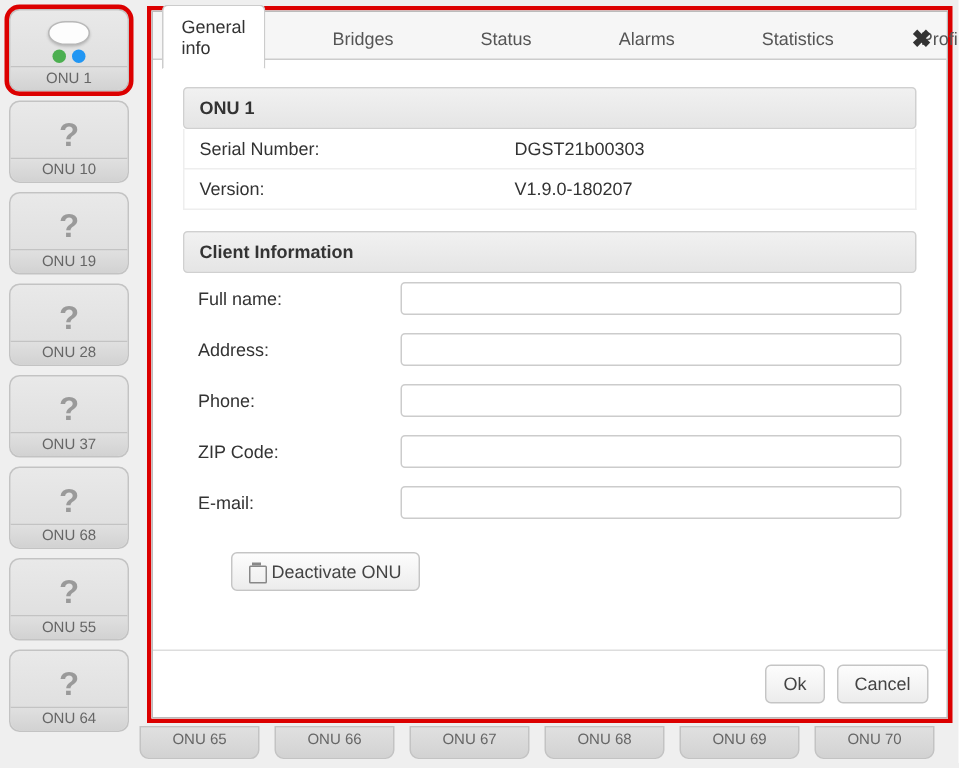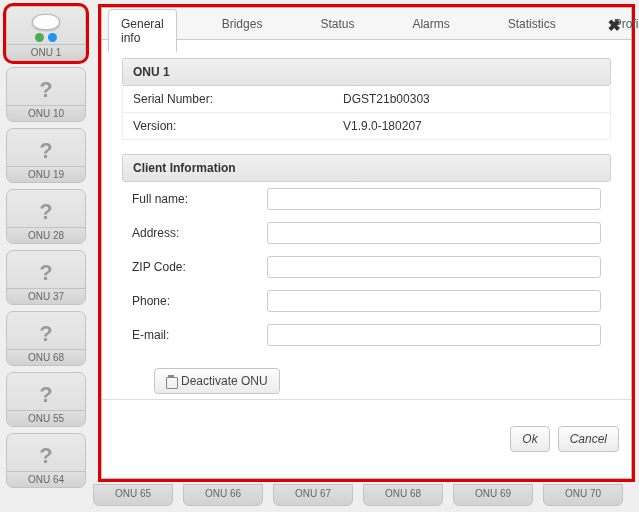--- a/index.html
+++ b/index.html
@@ -115,21 +115,21 @@
     background: #fff;
     border: 1px solid #bbb;
     display: flex;
     flex-direction: column;
   }
   .tabbar {
     height: 32px;
     border-bottom: 1px solid #ccc;
     background: #f6f6f6;
     display: flex;
-    align-items: flex-start;
+    align-items: center;
     padding-left: 6px;
     position: relative;
     gap: 32px;
   }
   .tab {
     padding: 7px 12px 6px 12px;
     font-size: 12px;
     color: #555;
     cursor: pointer;
     border: 1px solid transparent;
@@ -197,25 +197,24 @@
     border-radius: 4px;
     background: linear-gradient(#fdfdfd,#ececec);
     padding: 5px 11px;
     font-size: 12px;
     color: #444;
     cursor: pointer;
   }
   .deactivate-wrap { margin: 16px 0 10px 12px; padding-left: 20px; }
   .footer {
     border-top: 1px solid #ddd;
-    padding: 26px 12px;
+    padding: 9px 12px;
     display: flex;
     justify-content: flex-end;
     gap: 8px;
-    font-style: italic;
   }
   .trash-icon {
     display: inline-block;
     width: 10px; height: 12px;
     position: relative;
   }
   .trash-icon::before {
     content:"";
     position:absolute;
     top:2px; left:0;
@@ -312,25 +311,25 @@
 
       <div class="form-row">
         <label>Full name:</label>
         <input type="text" value="" style="">
       </div>
       <div class="form-row">
         <label>Address:</label>
         <input type="text" value="" style="">
       </div>
       <div class="form-row">
+        <label>Phone:</label>
+        <input type="text" value="" style="">
+      </div>
+      <div class="form-row">
         <label>ZIP Code:</label>
-        <input type="text" value="" style="">
-      </div>
-      <div class="form-row">
-        <label>Phone:</label>
         <input type="text" value="" style="">
       </div>
       <div class="form-row">
         <label>E-mail:</label>
         <input type="text" value="" style="">
       </div>
 
       <div class="deactivate-wrap">
         <span class="btn">
           <span class="trash-icon"></span>

